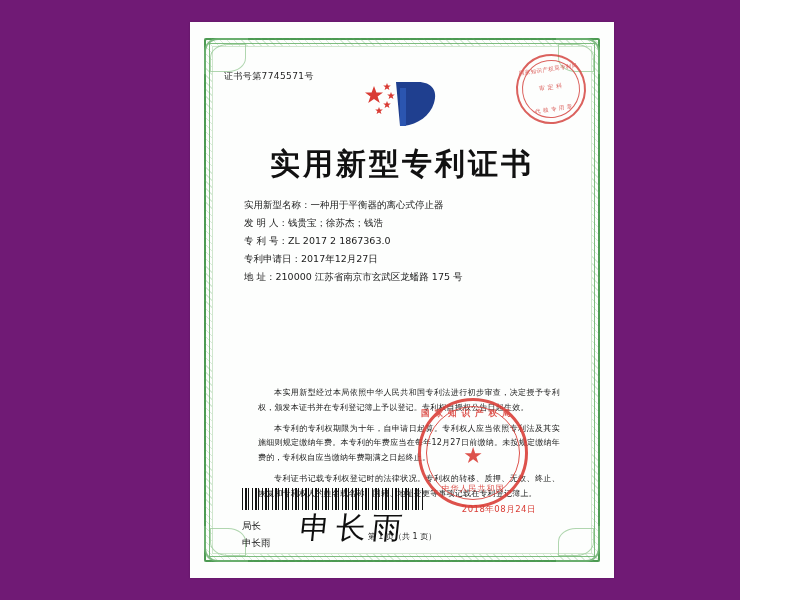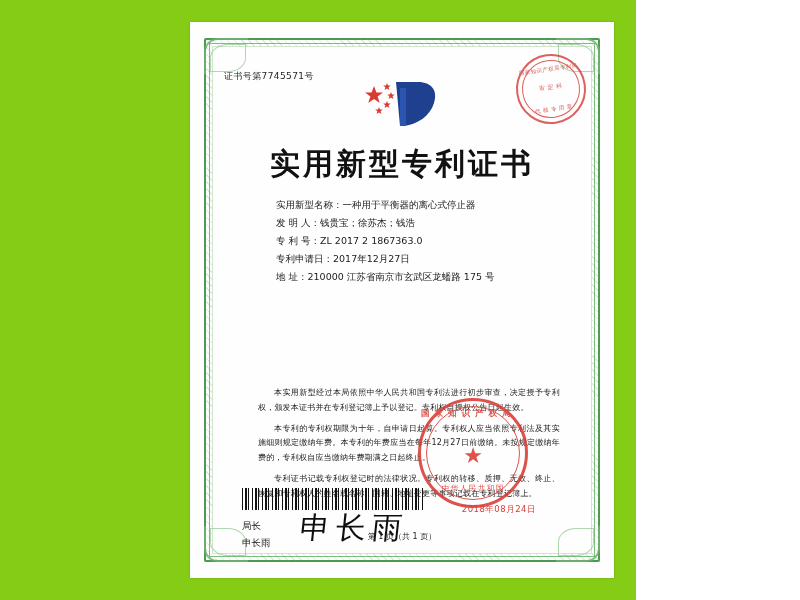--- a/index.html
+++ b/index.html
@@ -6,23 +6,23 @@
     margin: 0;
     padding: 0;
     width: 800px;
     height: 600px;
     background: #ffffff;
     font-family: "DejaVu Sans", sans-serif;
   }
 
   #page {
     position: relative;
-    width: 636px;
+    width: 740px;
     height: 600px;
-    background: #84cc16;
+    background: #701a75;
     overflow: hidden;
   }
 
   
   .sheet {
     position: absolute;
     left: 190px;
     top: 22px;
     width: 424px;
     height: 556px;
@@ -172,21 +172,21 @@
   .fields {
     position: absolute;
     left: 20px;
     right: 10px;
     top: 140px;
     font-size: 9.5px;
     line-height: 1.9;
     color: #1b1b1b;
   }
   .field-row { white-space: nowrap; }
-  .field-label { display: inline-block; margin-left: 32px; }
+  .field-label { display: inline-block; }
   .field-value { display: inline-block; }
 
   .grant-row {
     position: absolute;
     left: 20px;
     right: 10px;
     top: 300px;
     font-size: 9.5px;
     white-space: nowrap;
   }

